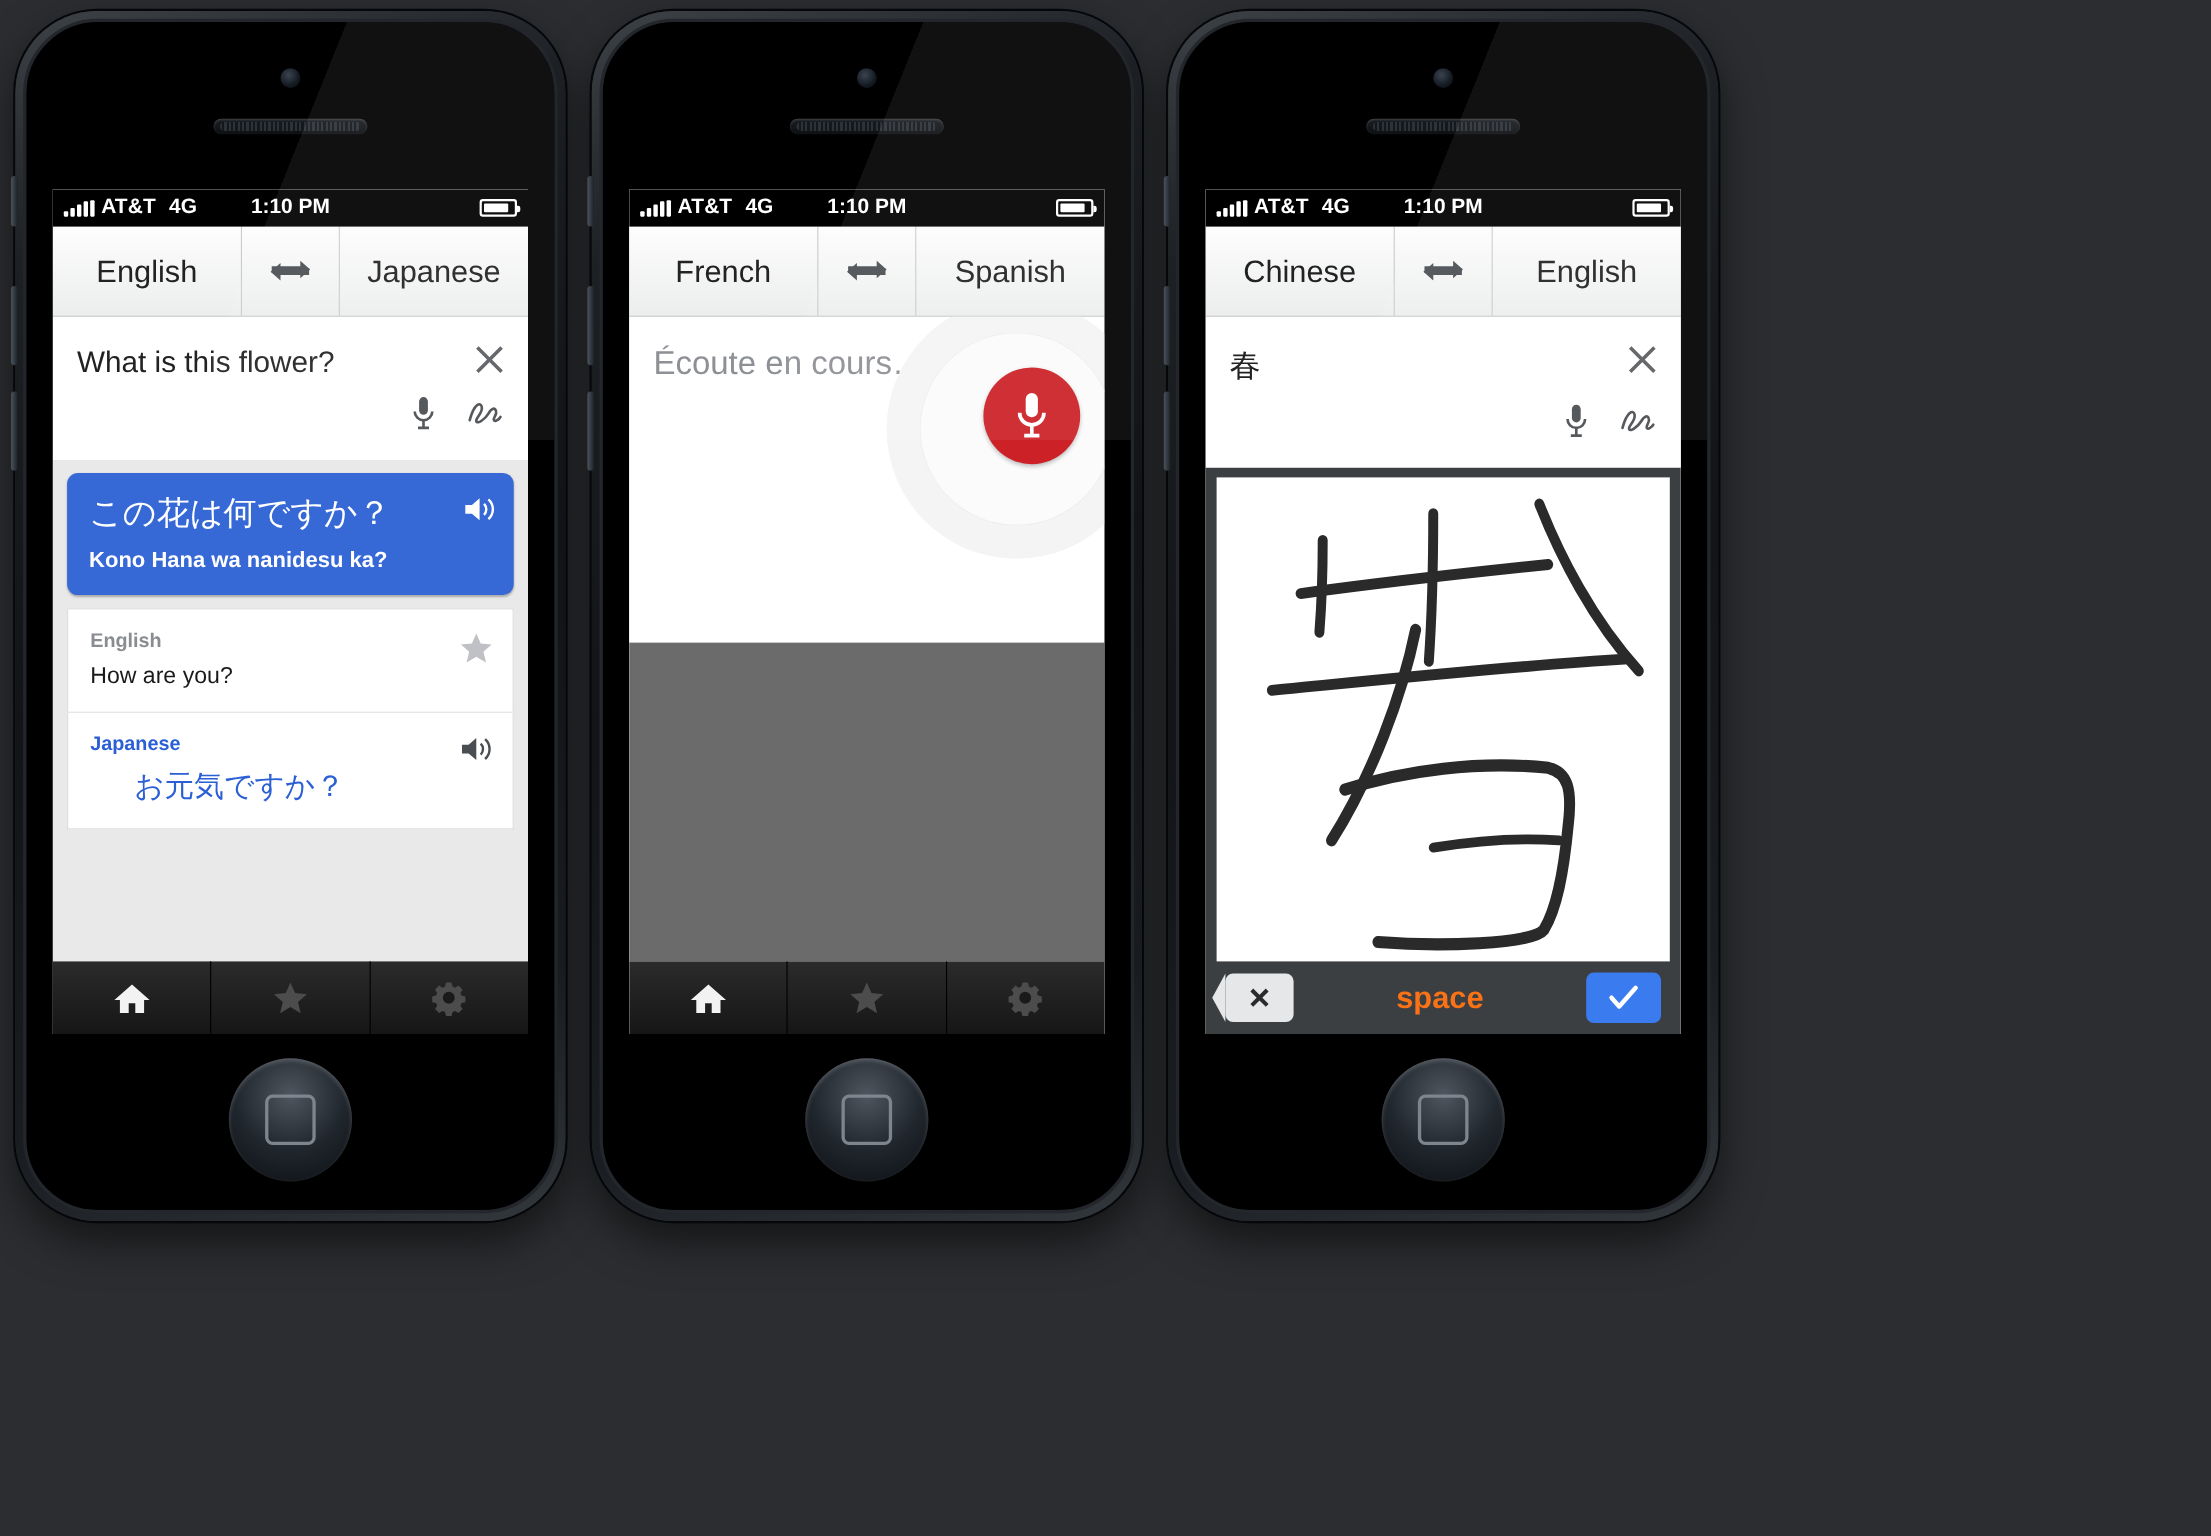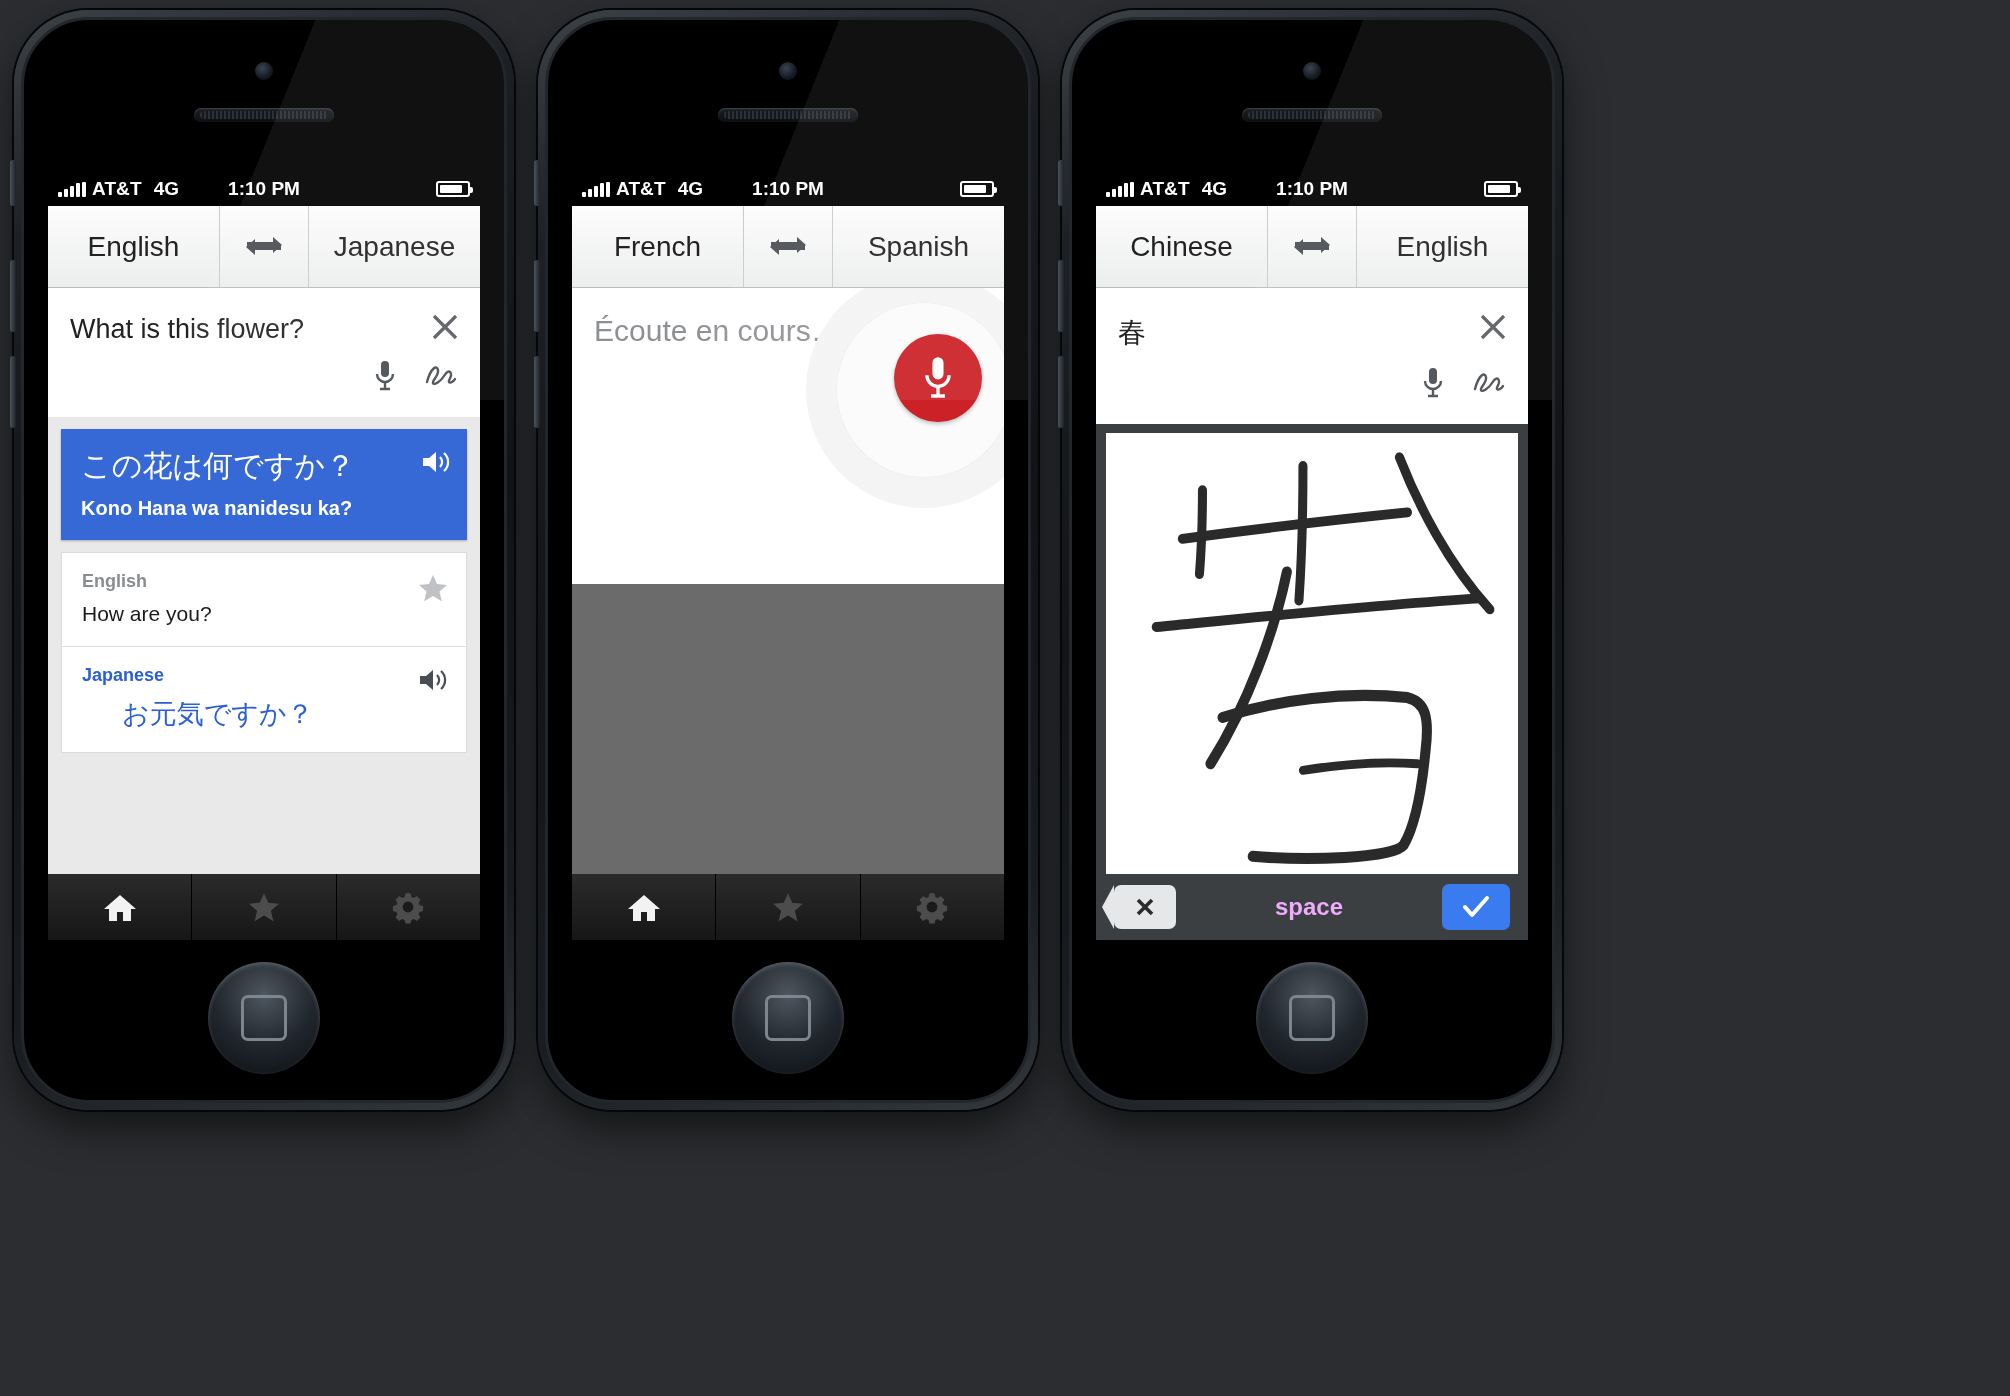--- a/index.html
+++ b/index.html
@@ -127,21 +127,21 @@
   .inputarea { background:#fff; position:relative; }
   .srctext { font-size: 27px; color:#222; padding: 26px 22px 0 22px; min-height: 56px; }
   .srctext.placeholder { color:#8d9094; font-size: 30px; }
   .srctext.cjk { font-size: 28px; }
   .clearbtn { position:absolute; right:18px; top:22px; }
   .inputicons { display:flex; justify-content:flex-end; gap:26px; padding: 14px 22px 20px 22px; }
 
   
   .resultzone { background:#e9e9e9; padding: 12px 13px 0 13px; flex:1; }
   .bluecard {
-    background:#3669d6; border-radius:0; padding: 18px 20px 20px 20px;
+    background:#3669d6; border-radius:10px; padding: 18px 20px 20px 20px;
     position:relative; box-shadow:0 1px 2px rgba(0,0,0,.28);
   }
   .bluecard .big { color:#fff; font-size:30px; line-height:1.25; padding-right:46px; }
   .bluecard .roman { color:#fff; font-size:20px; font-weight:bold; margin-top:12px; }
   .bluecard .spk { position:absolute; right:16px; top:20px; }
 
   .histcard { background:#fff; border:1px solid #dcdcdc; border-top:none; position:relative; }
   .histcard.first { border-top:1px solid #dcdcdc; margin-top:12px; }
   .histcard .pad { padding: 18px 20px 20px 20px; }
   .histcard .lbl { font-size:18px; font-weight:bold; color:#8a8d90; margin-bottom:10px; }
@@ -169,21 +169,21 @@
   .graypanel { background:#6b6b6b; flex:1; }
 
   
   .hwzone { background:#3c3f42; padding: 9px 10px 0 10px; flex:1; display:flex; flex-direction:column; }
   .canvas { background:#fff; flex:1; position:relative; }
   .kbrow { height:66px; display:flex; align-items:center; gap:10px; padding: 10px 8px; }
   .keybk { width:62px; height:44px; background:#e6e7e8; border-radius:7px;
     display:flex; align-items:center; justify-content:center; position:relative; }
   .keybk::before{content:"";position:absolute;left:-12px;top:0;border-style:solid;
     border-width:22px 12px 22px 0;border-color:transparent #e6e7e8 transparent transparent;}
-  .spacekey { flex:1; text-align:center; color:#f0abfc; font-size:24px; font-weight:bold; }
+  .spacekey { flex:1; text-align:center; color:#f97316; font-size:28px; font-weight:bold; }
   .keyok { width:68px; height:46px; background:#3b7bf0; border-radius:7px;
     display:flex; align-items:center; justify-content:center; }
 
   .col { display:flex; flex-direction:column; height:100%; }
   .scrollfill { background:#e9e9e9; flex:1; }
 </style>
 </head>
 <body>
 
 <div class="stage">

